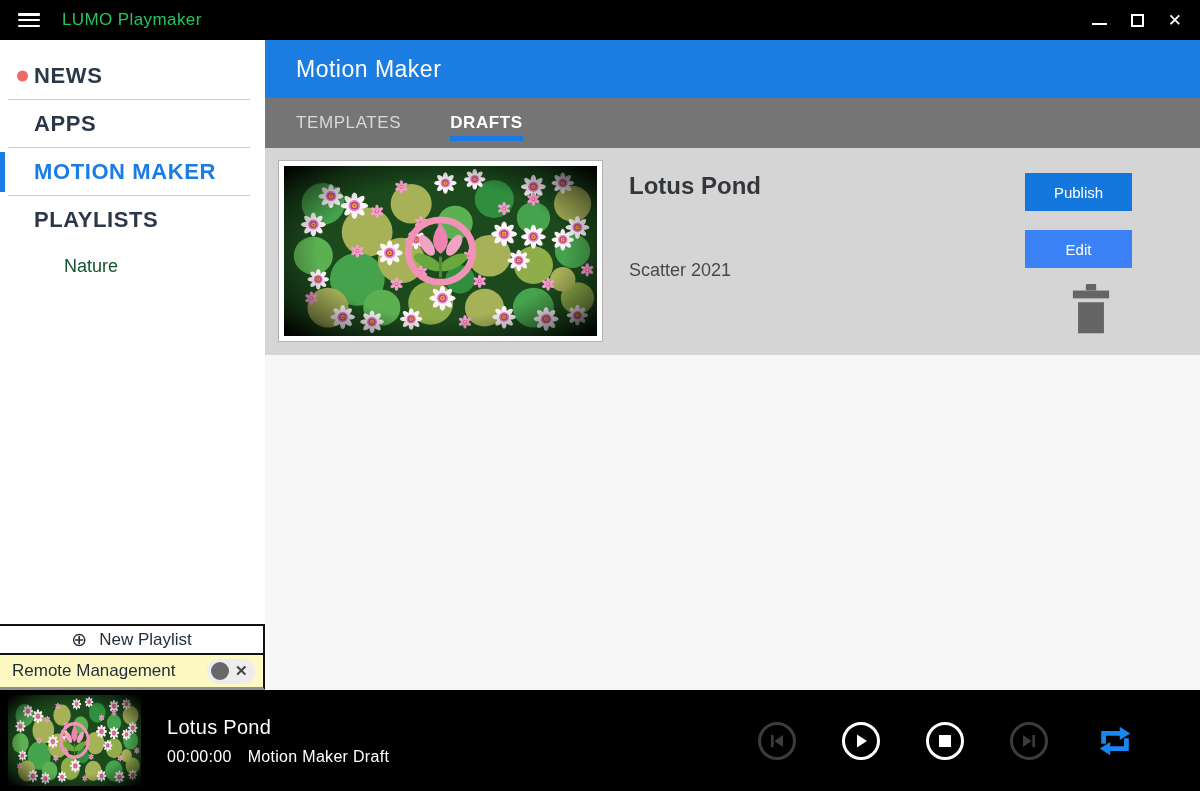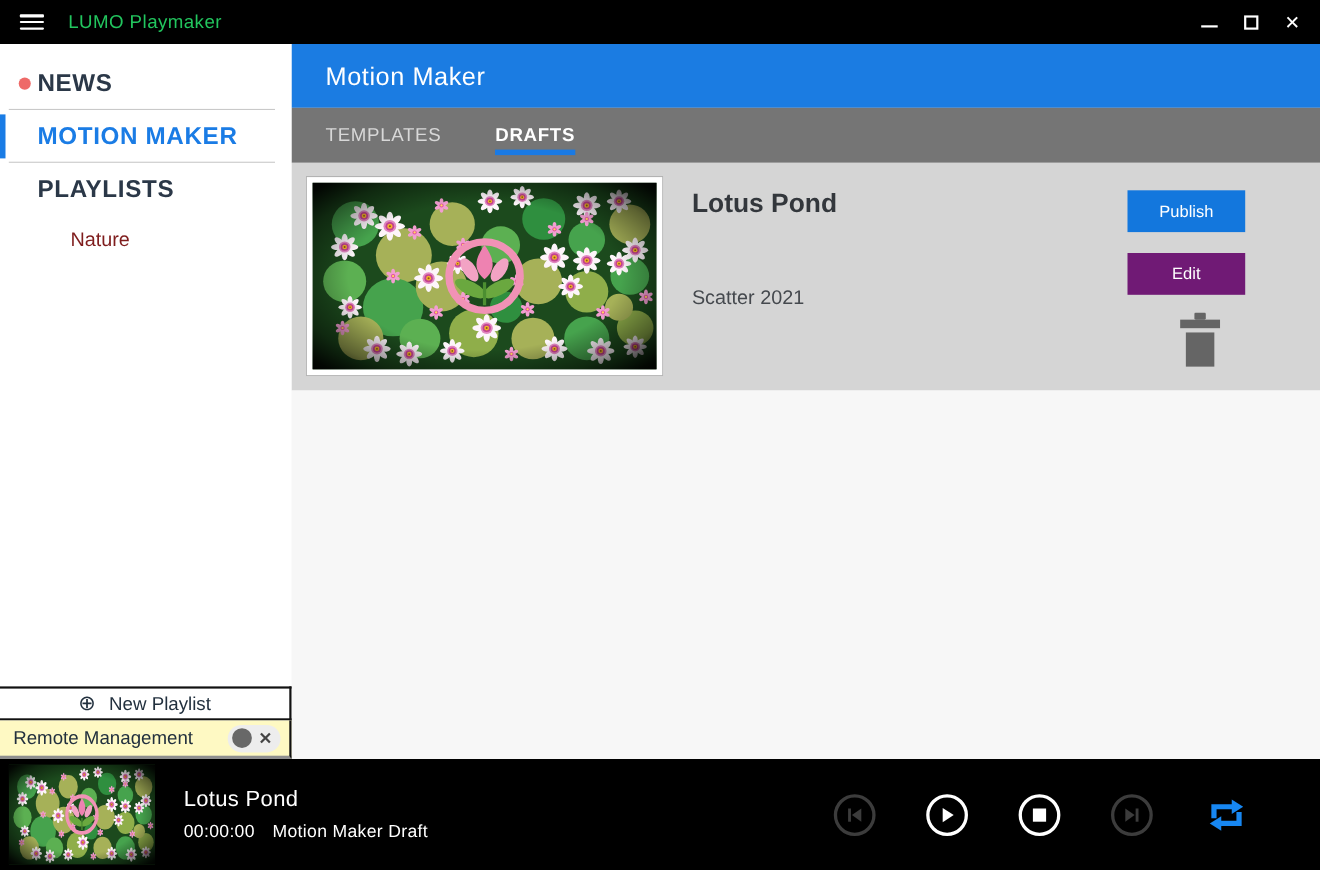--- a/index.html
+++ b/index.html
@@ -26,21 +26,21 @@
   .nav-item { height:48px; display:flex; align-items:center; padding-left:34px; position:relative;
               font-size:22px; font-weight:600; letter-spacing:.6px; color:#2b3848; cursor:pointer; }
   .nav-item.divided::after { content:""; position:absolute; left:8px; right:15px; bottom:0;
                              height:1px; background:#c9c9c9; }
   .nav-item .dot { position:absolute; left:17px; top:50%; transform:translateY(-50%);
                    width:11px; height:11px; border-radius:50%; background:#ee6a68; }
   .nav-item.active { color:#1a7ce5; }
   .nav-item.active::before { content:""; position:absolute; left:0; top:4px; bottom:4px; width:5px;
                              background:#1a7ce5; }
   .nav-sub { height:44px; display:flex; align-items:center; padding-left:64px; font-size:18px;
-             font-weight:400; color:#7f1d1d; cursor:pointer; }
+             font-weight:400; color:#14532d; cursor:pointer; }
 
   .sidebar-bottom { position:absolute; left:0; right:0; bottom:0; }
   .new-playlist { height:31px; background:#fff; border-top:2px solid #111; border-bottom:2px solid #111;
                   border-right:2px solid #111; display:flex; align-items:center; justify-content:center;
                   gap:12px; font-size:17px; color:#22303e; cursor:pointer; }
   .plus-icon { font-size:19px; color:#22303e; line-height:1; }
   .remote { height:35px; background:#fef9c3; border-right:2px solid #111; border-bottom:3px solid #8f8f8f;
             display:flex; align-items:center; padding:0 8px 0 12px; font-size:17px; color:#22303e; }
   .remote-pill { margin-left:auto; width:48px; height:25px; border-radius:13px; background:#ededed;
                  display:flex; align-items:center; cursor:pointer; }
@@ -63,21 +63,21 @@
                  border:1px solid #b3b3b3; padding:5px; cursor:pointer; flex:none; }
   .thumb-frame svg { width:100%; height:100%; display:block; }
   .draft-info { margin-left:26px; padding-top:24px; flex:1; }
   .draft-title { font-size:24px; font-weight:600; color:#33373c; }
   .draft-subtitle { margin-top:60px; font-size:18px; color:#45494e; }
   .draft-actions { width:175px; flex:none; display:flex; flex-direction:column; align-items:flex-start;
                    padding-top:25px; }
   .btn { width:107px; height:38px; border:none; color:#fff; font-size:15px;
          font-family:"Liberation Sans", sans-serif; cursor:pointer; }
   .btn-publish { background:#1377dd; }
-  .btn-edit { background:#701a75; margin-top:19px; }
+  .btn-edit { background:#3b82f6; margin-top:19px; }
   .trash-btn { margin:16px 0 0 44px; background:none; border:none; cursor:pointer; }
 
   .content-rest { flex:1; background:#f7f7f7; }
 
   
   .playerbar { height:101px; background:#000; display:flex; align-items:center; position:relative; }
   .player-thumb { width:133px; height:91px; margin-left:8px; flex:none; }
   .player-thumb svg { width:100%; height:100%; display:block; }
   .player-info { margin-left:26px; display:flex; flex-direction:column; gap:9px; }
   .player-title { color:#fff; font-size:20px; letter-spacing:.3px; }
@@ -218,20 +218,23 @@
 </div>
 
 <div class="app-body">
 
   <div class="sidebar">
     <div class="nav">
       <div class="nav-item divided">
         <span class="dot"></span>
         <span>NEWS</span>
       </div>
+      <div class="nav-item divided">
+        <span>APPS</span>
+      </div>
       <div class="nav-item divided active">
         <span>MOTION MAKER</span>
       </div>
       <div class="nav-item">
         <span>PLAYLISTS</span>
       </div>
       <div class="nav-sub">
         <span>Nature</span>
       </div>
     </div>

